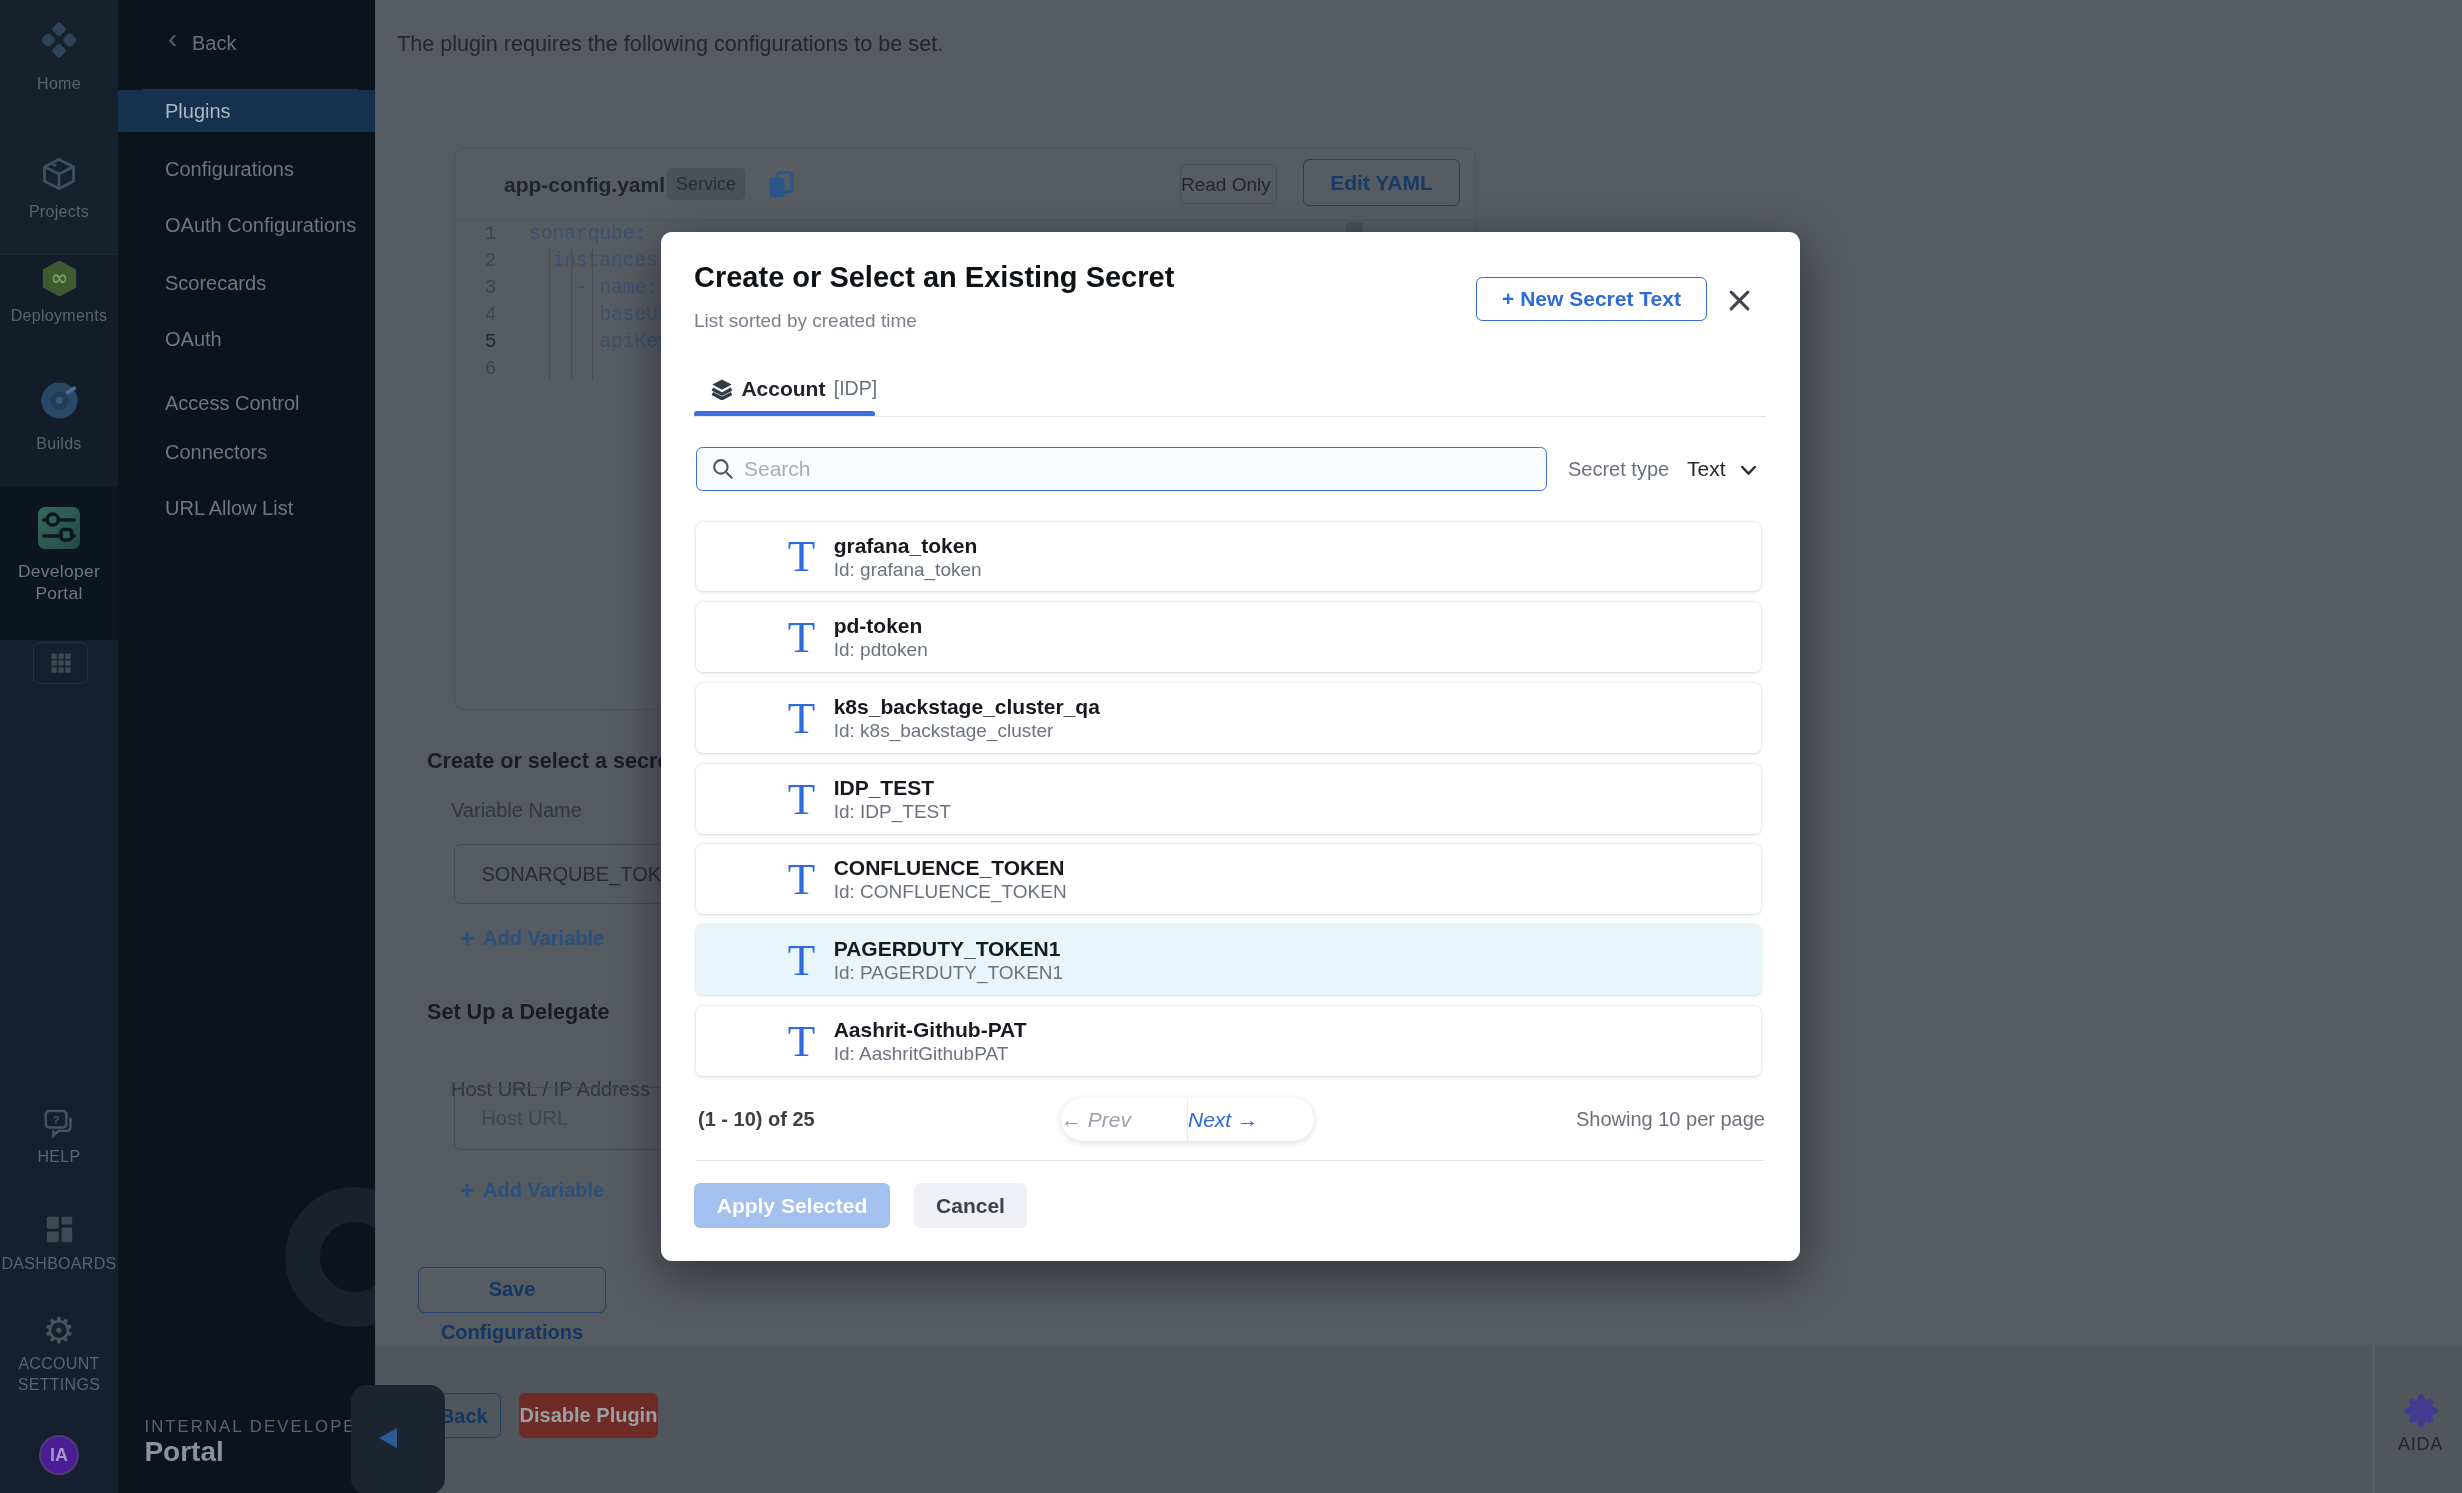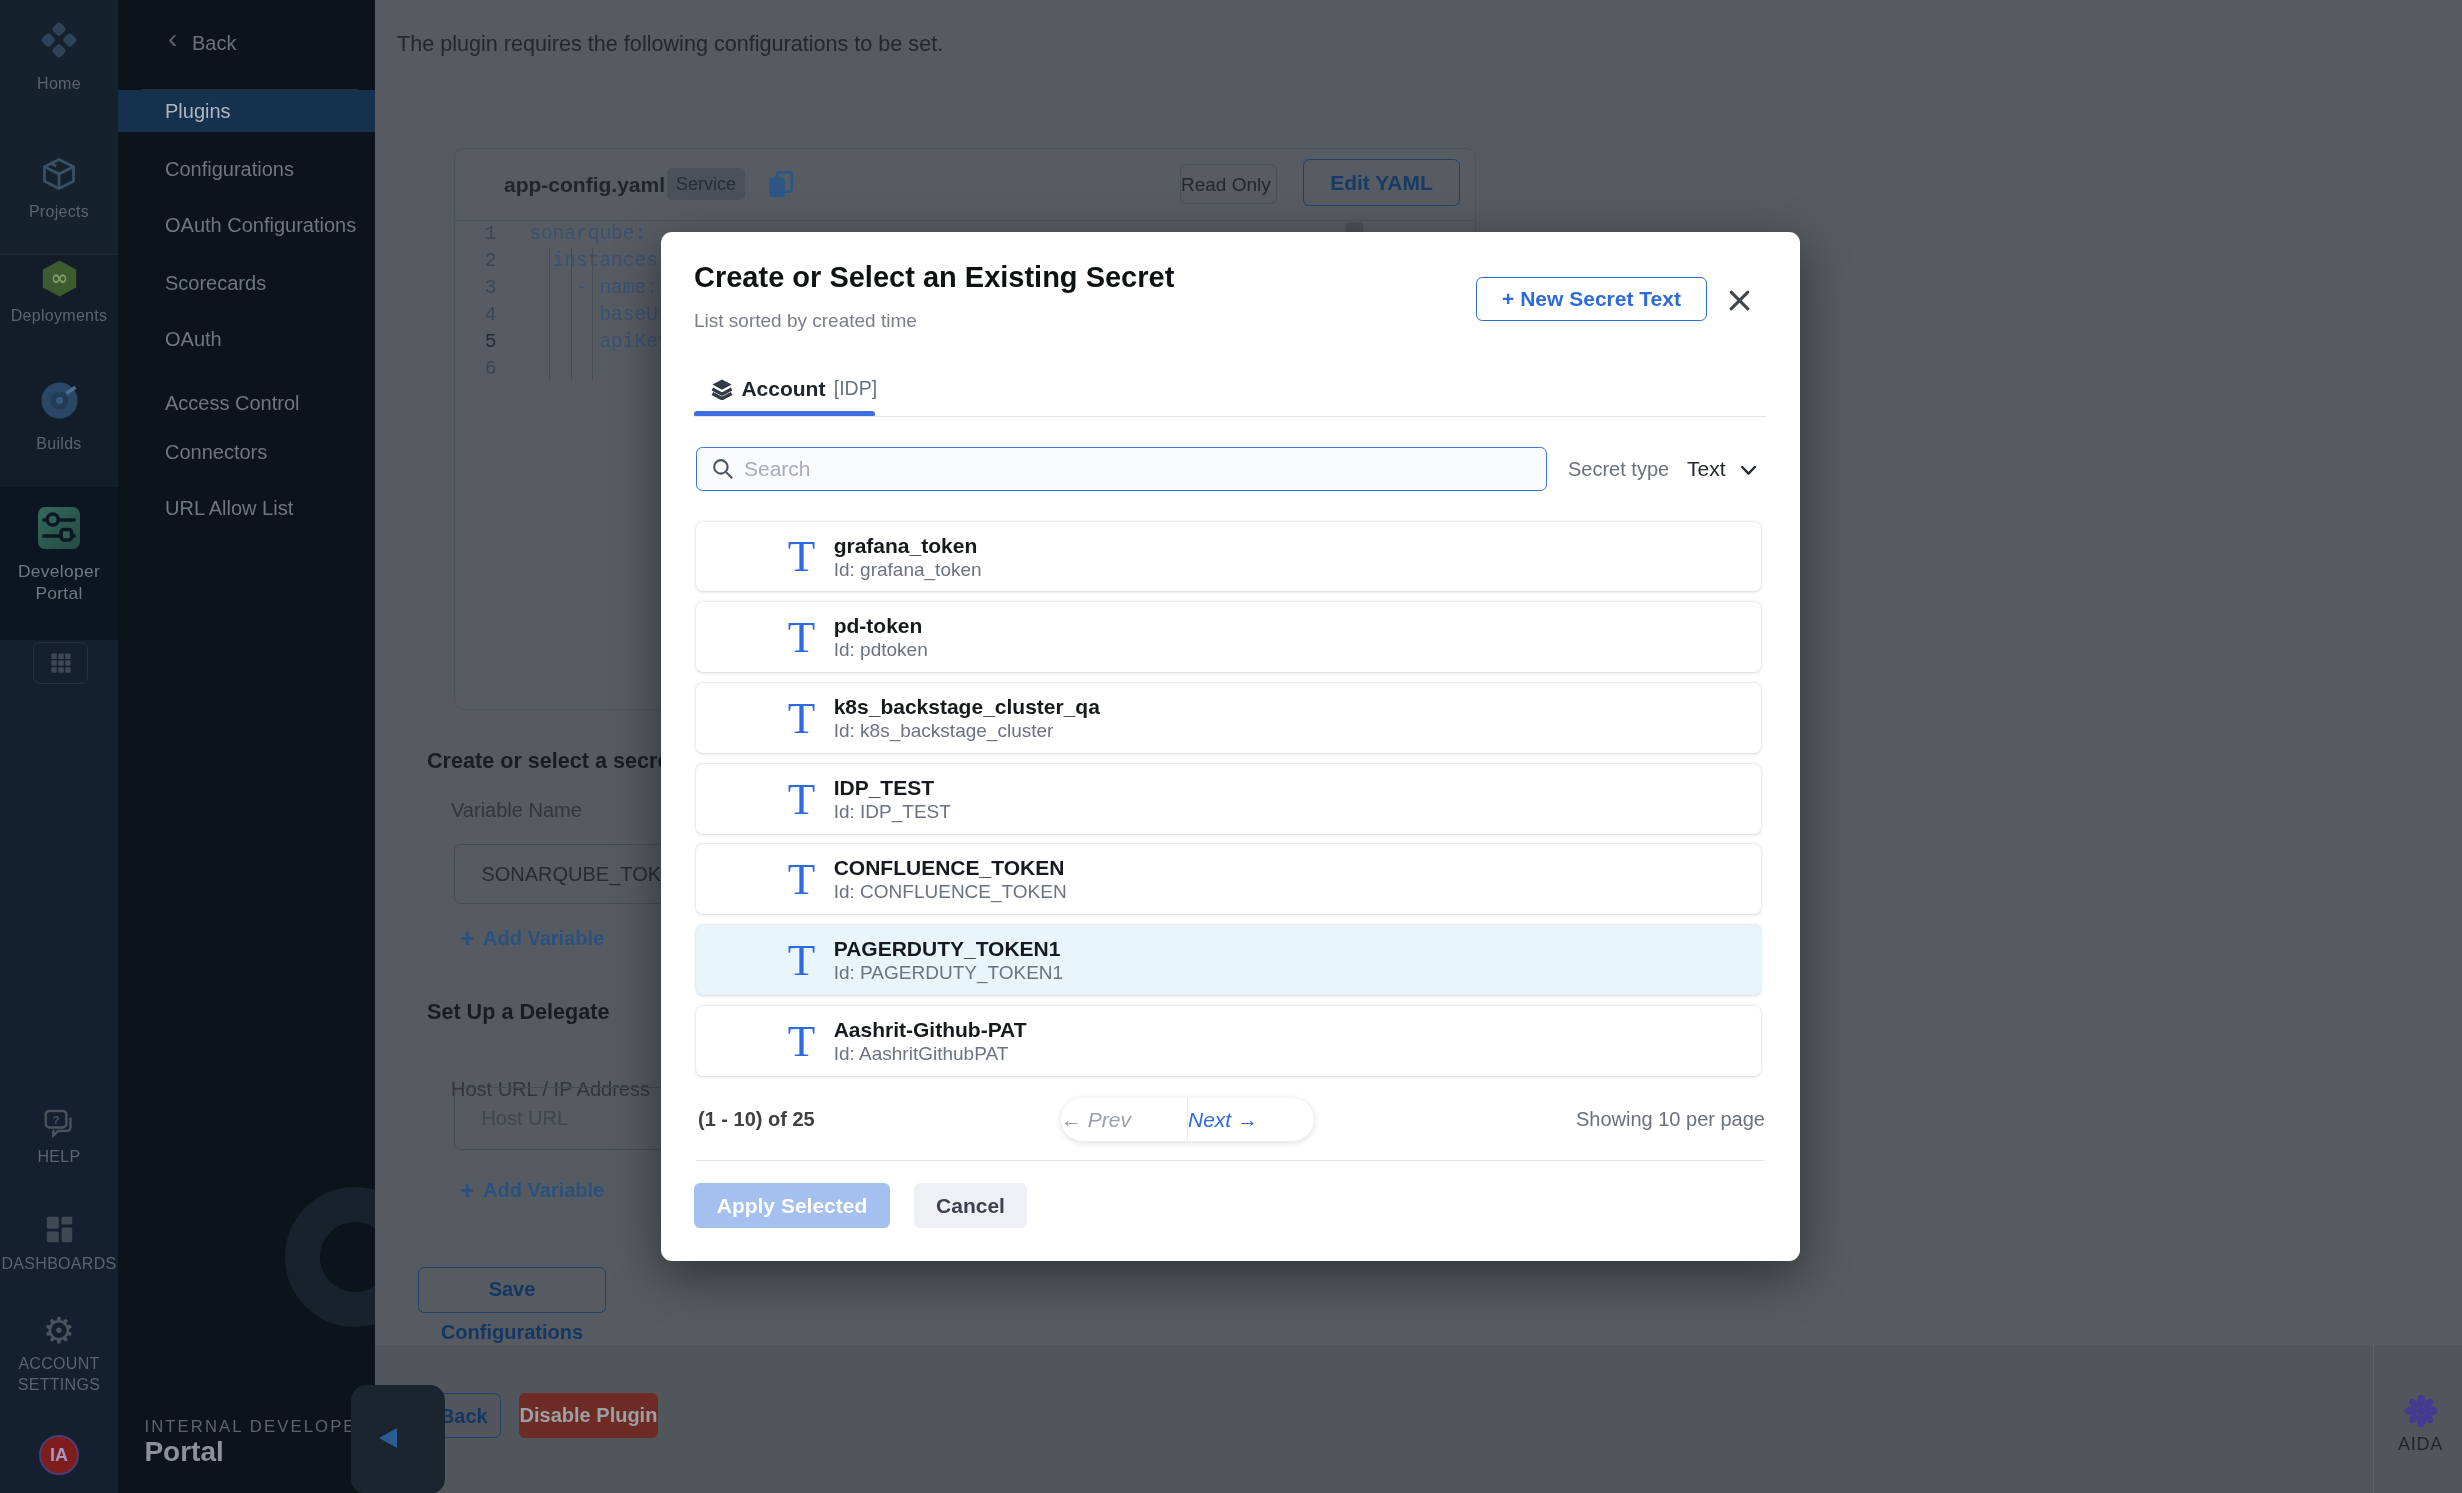--- a/index.html
+++ b/index.html
@@ -8,21 +8,21 @@
 
   
   .rail{position:absolute;left:0;top:0;width:118px;height:1494px;background:#121d29;z-index:2;}
   .rail-sec-top{position:absolute;left:0;top:0;width:118px;height:254px;background:#15212d;}
   .rail-sec-dp{position:absolute;left:0;top:487px;width:118px;height:153px;background:#0c1520;}
   .rail-sec-bottom{position:absolute;left:0;top:640px;width:118px;height:853px;background:#141f30;}
   .rail-div{position:absolute;left:0;width:118px;height:0.7px;background:#1e2935;}
   .rail-item{position:absolute;left:0;width:118px;text-align:center;}
   .rail-label{position:absolute;left:0;width:118px;text-align:center;font-size:16px;color:#5a646e;letter-spacing:0.3px;line-height:19.5px;}
   .grid-btn{position:absolute;left:33px;top:642px;width:53px;height:40px;border:0.7px solid #26313e;border-radius:7px;display:flex;align-items:center;justify-content:center;}
-  .avatar{position:absolute;left:39px;top:1435px;width:36px;height:36px;border-radius:50%;background:#7f1d1d;border:2.1px solid #4b3c72;color:#a697c6;font-size:18px;font-weight:700;display:flex;align-items:center;justify-content:center;}
+  .avatar{position:absolute;left:39px;top:1435px;width:36px;height:36px;border-radius:50%;background:#4c1d95;border:2.1px solid #4b3c72;color:#a697c6;font-size:18px;font-weight:700;display:flex;align-items:center;justify-content:center;}
 
   
   .panel{position:absolute;left:118px;top:0;width:257px;height:1494px;background:#0d131b;z-index:2;overflow:hidden;}
   .back-chevron{position:absolute;left:50px;top:25px;font-size:28px;color:#596169;line-height:28px;}
   .back-label{position:absolute;left:74px;top:32px;font-size:20px;color:#6a727b;}
   .panel-div{position:absolute;left:24px;top:89px;width:216px;height:1.4px;background:#272e36;}
   .panel-item{position:absolute;left:0;width:257px;height:42px;line-height:42px;padding-left:47px;box-sizing:border-box;font-size:20px;color:#6e7680;}
   .panel-item.active{background:#16314d;color:#aeb6bf;}
   .panel-ring{position:absolute;left:167px;top:1187px;width:70px;height:70px;border:35px solid #18212c;border-radius:50%;}
   .brand-top{position:absolute;left:26.4px;top:1417px;font-size:16.7px;letter-spacing:2.1px;color:#5d646c;}

